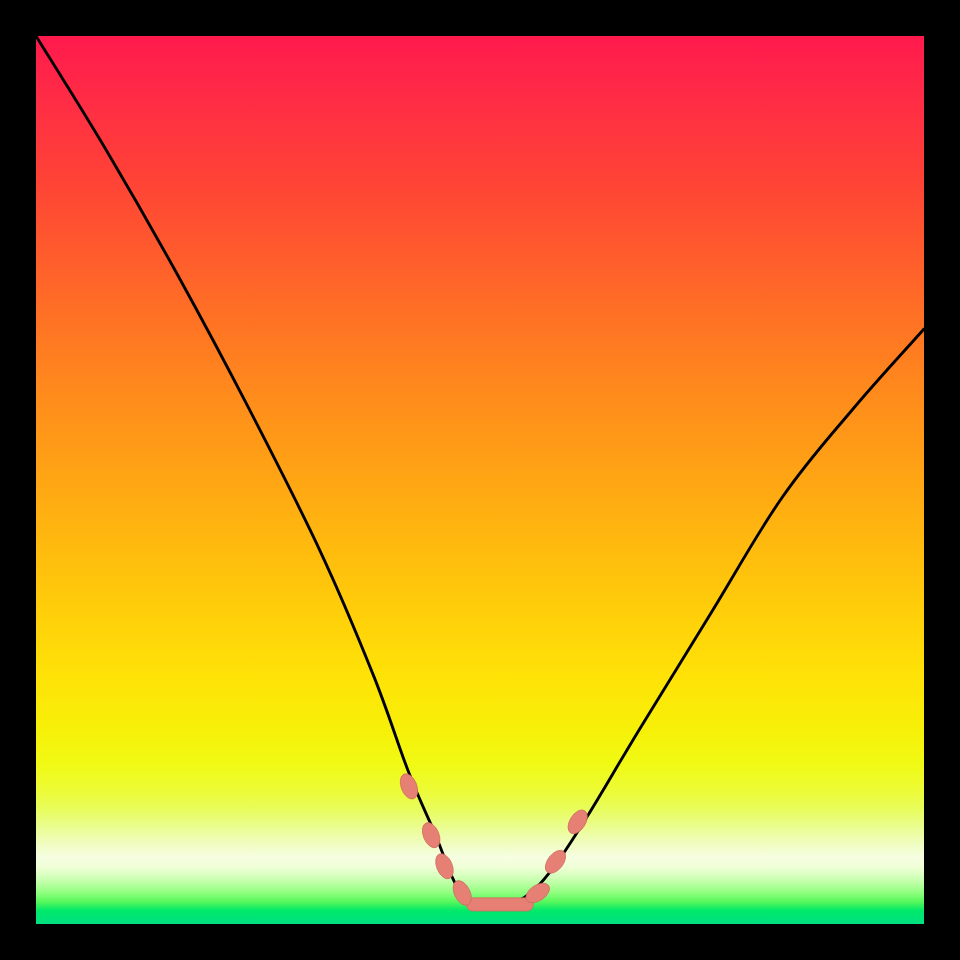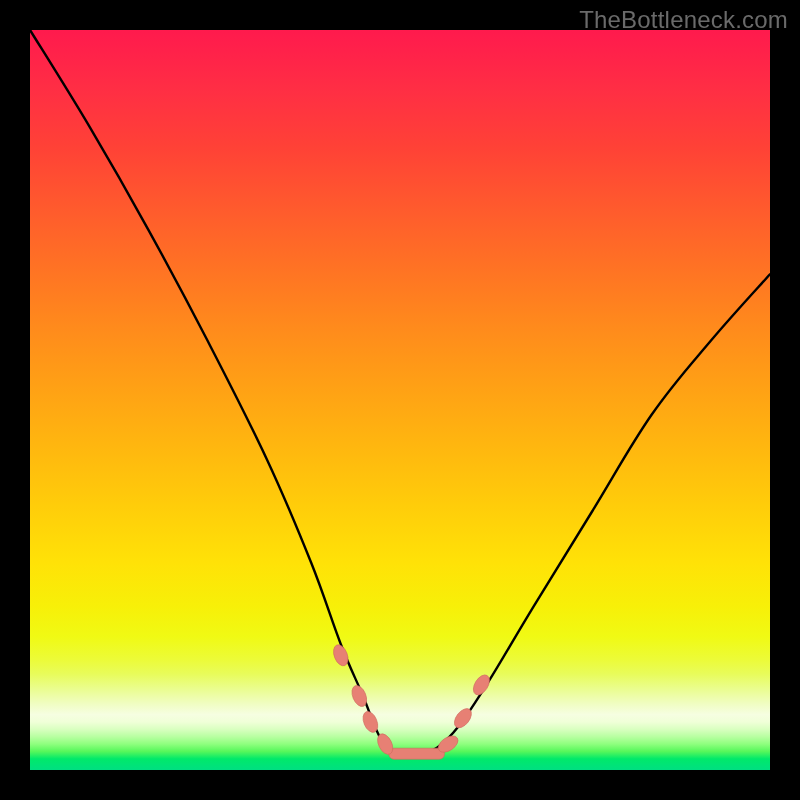--- a/index.html
+++ b/index.html
@@ -82,14 +82,13 @@
           <ellipse cx="0" cy="0" rx="11" ry="6.5" fill="#e78074" stroke="#cf6a5e" stroke-width="0.6" transform="translate(310.80 625.30) rotate(68.7)"></ellipse>
           <ellipse cx="0" cy="0" rx="11" ry="6.5" fill="#e78074" stroke="#cf6a5e" stroke-width="0.6" transform="translate(329.30 666.00) rotate(67.4)"></ellipse>
           <ellipse cx="0" cy="0" rx="11" ry="6.5" fill="#e78074" stroke="#cf6a5e" stroke-width="0.6" transform="translate(340.40 691.90) rotate(67.4)"></ellipse>
           <ellipse cx="0" cy="0" rx="11" ry="6.5" fill="#e78074" stroke="#cf6a5e" stroke-width="0.6" transform="translate(355.20 714.10) rotate(63.4)"></ellipse>
           <ellipse cx="0" cy="0" rx="11" ry="6.5" fill="#e78074" stroke="#cf6a5e" stroke-width="0.6" transform="translate(418.10 714.10) rotate(-33.7)"></ellipse>
           <ellipse cx="0" cy="0" rx="11" ry="6.5" fill="#e78074" stroke="#cf6a5e" stroke-width="0.6" transform="translate(432.90 688.20) rotate(-52.1)"></ellipse>
           <ellipse cx="0" cy="0" rx="11" ry="6.5" fill="#e78074" stroke="#cf6a5e" stroke-width="0.6" transform="translate(451.40 654.90) rotate(-58.0)"></ellipse>
         </g>
     </svg>
   </div>
-  <div class="watermark">TheBottleneck.com</div>
 </div>
 
 </body></html>

